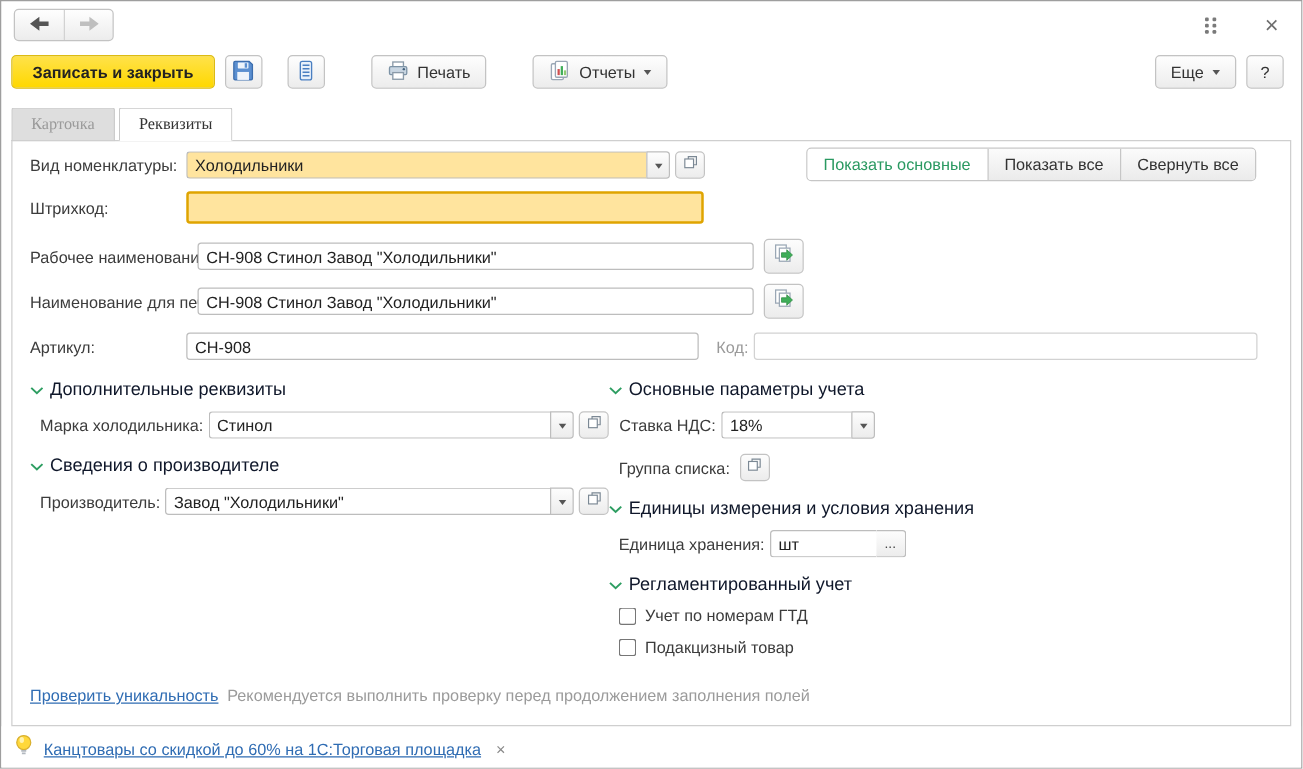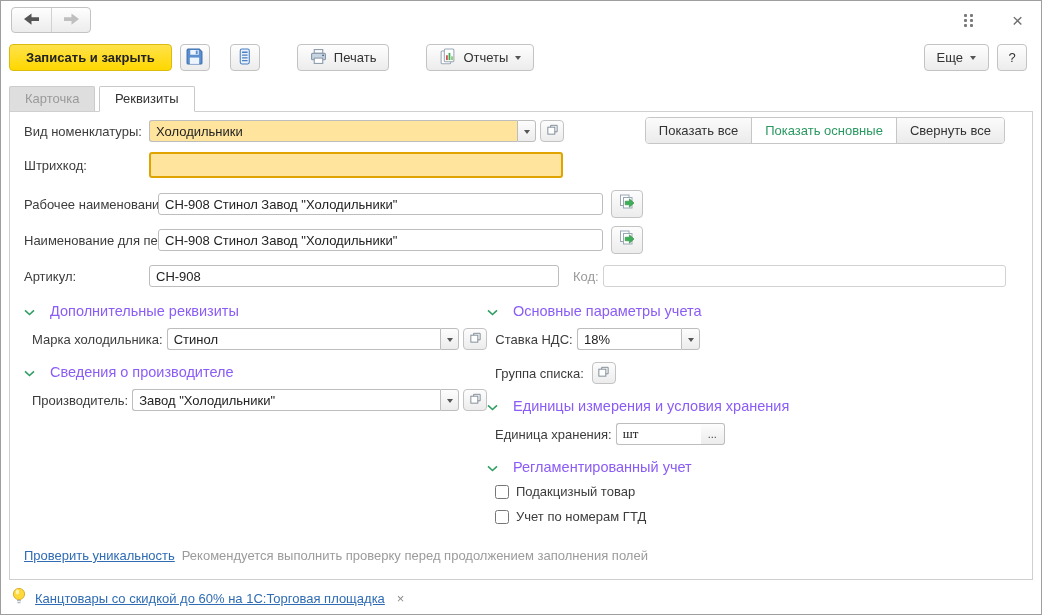--- a/index.html
+++ b/index.html
@@ -22,21 +22,21 @@
   .btn{ display:inline-flex; align-items:center; justify-content:center; gap:7px; height:27px; padding:0 12px;
         border:1px solid #c3c3c3; border-radius:4px; background:linear-gradient(#fefefe,#ececec);
         font-size:13px; color:#333; cursor:pointer; white-space:nowrap; }
   .btn.iconbtn{ width:30px; padding:0; }
   .btn.primary{ background:linear-gradient(#ffe24a,#ffd800); border-color:#dcbb11; font-weight:bold; color:#222; padding:0 16px; }
   .ml8{margin-left:8px;} .ml20{margin-left:20px;} .ml22{margin-left:37px;}
   .caret{ width:0; height:0; border:3.5px solid transparent; border-top:4.5px solid #555; margin-top:4px; }
 
   
   .tabstrip{ margin-top:10px; padding-left:8px; position:relative; z-index:2; }
-  .tab{ display:inline-block; padding:4px 15px 5px; font-size:13px; border:1px solid #c9c9c9; margin-bottom:-1px; cursor:pointer; border-radius:2px 2px 0 0; }
+  .tab{ display:inline-block; padding:4px 15px 5px; font-size:13px; border:1px solid #c9c9c9; margin-bottom:-1px; cursor:pointer; border-radius:2px 2px 0 0;font-family:Liberation Serif, serif; }
   .tab.inactive{ background:#dedede; color:#9a9a9a; border-color:#cccccc; border-bottom:1px solid #cfcfcf; }
   .tab.active{ background:#fff; color:#333; border-bottom:1px solid #fff; margin-left:-1px; }
 
   
   .panel{ margin:0 8px; height:469px; background:#fff; border:1px solid #cfcfcf; padding:8px 14px; position:relative; z-index:1; }
   .frow{ display:flex; align-items:center; margin-bottom:11px; }
   .flabel{ font-size:13px; color:#3c3c3c; white-space:nowrap; margin-right:4px; }
   .dim{ color:#9a9a9a; }
   .w121{ width:121px; flex:none; } .w130{ width:130px; flex:none; }
   .tinput{ height:22px; border:1px solid #bdbdbd; border-radius:3px; padding:0 6px; font-size:13px; color:#222;
@@ -57,21 +57,21 @@
 
   .viewbtns{ position:absolute; top:5px; right:27px; display:inline-flex; border:1px solid #c6c6c6; border-radius:4px; overflow:hidden; }
   .viewbtns .vbtn{ height:25px; padding:0 13px; display:flex; align-items:center; font-size:13px; cursor:pointer;
                    background:linear-gradient(#fbfbfb,#ebebeb); color:#333; border-left:1px solid #c6c6c6; }
   .viewbtns .vbtn:first-child{ border-left:none; }
   .viewbtns .vbtn.active{ background:#fff; color:#2a9961; }
 
   .cols{ display:flex; margin-top:16px; }
   .colL{ width:463px; flex:none; }
   .colR{ flex:1; min-width:0; }
-  .shead{ display:flex; align-items:center; gap:15px; color:#8b5cf6; font-size:14.5px; margin:0 0 9px 0; cursor:pointer; }
+  .shead{ display:flex; align-items:center; gap:5px; color:#0f172a; font-size:14.5px; margin:0 0 9px 0; cursor:pointer; }
   .shead.mt{ margin-top:14px; }
   .indent{ padding-left:8px; }
   .grow{ flex:1; min-width:0; }
   .minlab{ min-width:78px; flex:none;text-align:center; }
   .cbrow{ display:flex; align-items:center; margin:0 0 10px 0; padding-left:8px; }
   .cbrow input{ width:14px; height:14px; margin:0 7px 0 0; }
   .cblabel{ font-size:13px; color:#3c3c3c; }
 
   .linkrow{ margin-top:14px; display:flex; padding-left:0; }
   a.link{ color:#2f6cb3; font-size:13px; text-decoration:underline; cursor:pointer; }
@@ -169,22 +169,22 @@
   </div>
 
   <div class="tabstrip">
     <span class="tab inactive">Карточка</span>
     <span class="tab active">Реквизиты</span>
   </div>
 
   <div class="panel">
 
     <div class="viewbtns">
+      <span class="vbtn active">Показать основные</span>
       <span class="vbtn">Показать все</span>
-      <span class="vbtn active">Показать основные</span>
       <span class="vbtn">Свернуть все</span>
     </div>
 
     <div class="frow" style="margin-bottom:10px;">
       <span class="flabel w121">Вид номенклатуры:</span>
       <span class="combo">
         <input class="tinput yellow" style="width: 368px;" value="Холодильники">
         <span class="arrowbtn">
             <span class="caret"></span>
           </span>
@@ -319,37 +319,37 @@
         </div>
         <div class="shead mt">
           <span><svg width="11" height="7" viewBox="0 0 11 7">
                 <path d="M1 1.3 L5.5 5.5 L10 1.3" fill="none" stroke="#2e9e62" stroke-width="1.6"></path>
               </svg></span>
           <span>Единицы измерения и условия хранения</span>
         </div>
         <div class="frow indent" style="margin-bottom:12px;">
           <span class="flabel">Единица хранения:</span>
           <span class="combo">
-            <input class="tinput" style="width: 85px; font-family: Liberation Serif, serif;" value="шт">
+            <input class="tinput" style="width: 85px;" value="шт">
             <span class="dotsbtn">...</span>
           </span>
         </div>
         <div class="shead mt">
           <span><svg width="11" height="7" viewBox="0 0 11 7">
                 <path d="M1 1.3 L5.5 5.5 L10 1.3" fill="none" stroke="#2e9e62" stroke-width="1.6"></path>
               </svg></span>
           <span>Регламентированный учет</span>
+        </div>
+        <div class="cbrow">
+          <input type="checkbox" style="">
+          <span class="cblabel">Учет по номерам ГТД</span>
         </div>
         <div class="cbrow">
           <input type="checkbox" style="">
           <span class="cblabel">Подакцизный товар</span>
-        </div>
-        <div class="cbrow">
-          <input type="checkbox" style="">
-          <span class="cblabel">Учет по номерам ГТД</span>
         </div>
       </div>
     </div>
 
     <div class="linkrow">
       <a class="link">Проверить уникальность</a>
       <span class="hint">Рекомендуется выполнить проверку перед продолжением заполнения полей</span>
     </div>
   </div>
 

